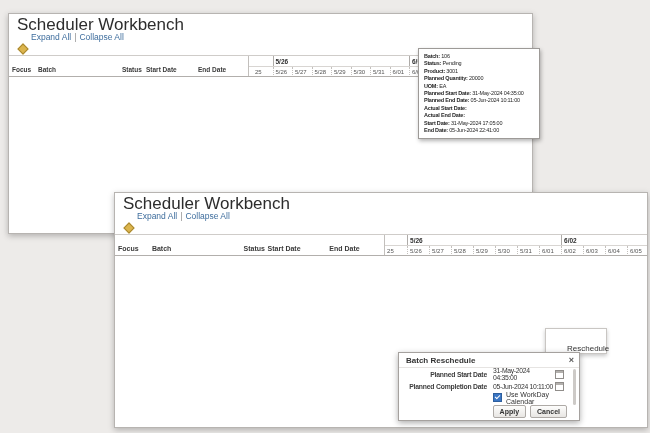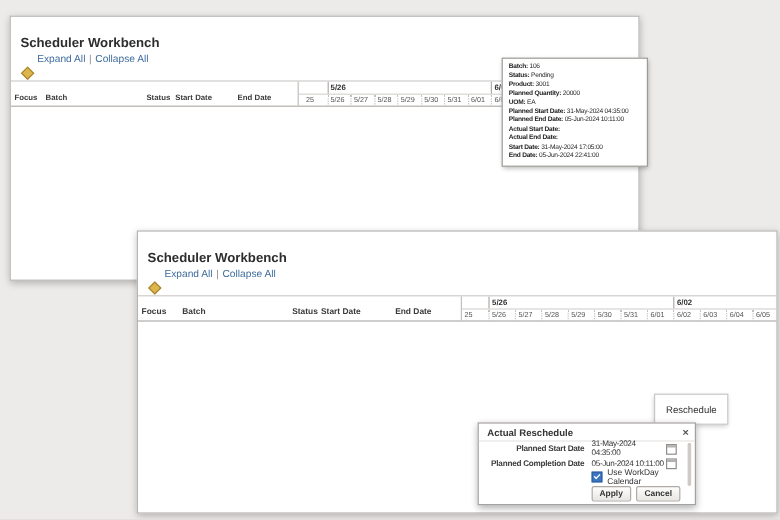--- a/index.html
+++ b/index.html
@@ -1,20 +1,20 @@
 <!DOCTYPE html>
 <html style="--link: #3e6d9d; --gold: #dcb54d; --selrow: #dbe7f5;"><head>
 <meta charset="utf-8">
 <style>
   html,body{margin:0;padding:0;background:#dcdad8;font-family:"Liberation Sans",sans-serif;}
   .stage{position:relative;width:650px;height:433px;background:#edebe9;overflow:hidden;}
   .win{position:absolute;background:#fff;border:1px solid #b7b4b1;box-shadow:0 2px 6px rgba(0,0,0,.25);box-sizing:border-box;}
   .win.back{left:8px;top:13px;width:525px;height:221px;z-index:1;}
   .win.front{left:114px;top:192px;width:534px;height:236px;z-index:3;}
-  .wtitle{height:15px;line-height:17px;font-size:11px;font-weight:bold;color:#2d2d2d;padding:14px 0 0 8px;}
+  .wtitle{height:15px;line-height:17px;font-size:17px;font-weight:normal;color:#2d2d2d;padding:2px 0 0 8px;}
   .wlinks{height:12px;line-height:12px;font-size:8.5px;color:var(--link);padding-left:22px;}
   .wlinks .sep{color:#8d8d8d;padding:0 3px;}
   .wtoolbar{height:12px;display:flex;align-items:center;padding-left:10px;}
   .gold{display:inline-block;width:6px;height:6px;background:var(--gold);border:1px solid #a8862e;transform:rotate(45deg);}
   .thead{display:flex;height:22px;border-top:1px solid #cfccc9;border-bottom:1px solid #b2afac;box-sizing:border-box;}
   .back .thead{width:469px;}
   .front .thead{width:532px;}
   .th{display:flex;align-items:flex-end;padding:0 0 3px 3px;font-weight:bold;color:#3a3a3a;box-sizing:border-box;white-space:nowrap;overflow:visible;}
   .back .th{font-size:6.5px;}
   .front .th{font-size:7px;}
@@ -24,21 +24,21 @@
   .gh .weeks{position:relative;height:10px;border-bottom:1px solid #d8d5d2;}
   .gh .week{position:absolute;top:0;height:10px;line-height:11px;font-size:6.5px;font-weight:bold;color:#2f2f2f;border-left:1px solid #aeaba8;padding-left:2px;}
   .gh .ticks{position:relative;height:10px;}
   .gh .tick{position:absolute;top:0;height:10px;line-height:11px;font-size:6px;font-weight:normal;color:#555;padding-left:2px;box-sizing:border-box;}
   .gh .tick.bd{border-left:1px dotted #c3c0bd;}
   .rows{}
   .back .rows{width:469px;}
   .front .rows{width:532px;}
   .btt{position:absolute;left:418px;top:48px;width:110px;z-index:2;background:#fff;border:1px solid #9d9a97;box-shadow:1px 2px 4px rgba(0,0,0,.3);padding:4px 5px;font-size:5.5px;letter-spacing:-0.2px;line-height:7.4px;color:#1f1f1f;}
   .btt b{font-weight:bold;}
-  .dtip{position:absolute;left:545px;top:328px;width:62px;height:26px;background:#fff;border:1px solid #c9c6c3;box-shadow:0 2px 4px rgba(0,0,0,.22);z-index:5;font-size:8px;color:#333;display:flex;align-items:center;padding-left:9px;box-sizing:border-box;}
+  .dtip{position:absolute;left:545px;top:328px;width:62px;height:26px;background:#fff;border:1px solid #c9c6c3;box-shadow:0 2px 4px rgba(0,0,0,.22);z-index:5;font-size:8px;color:#333;display:flex;align-items:flex-end;padding-left:21px;box-sizing:border-box;}
   .dlg{position:absolute;left:398px;top:352px;width:182px;height:69px;background:#fff;border:1px solid #a5a19e;box-shadow:0 2px 6px rgba(0,0,0,.32);z-index:6;box-sizing:border-box;}
   .dlg .hd{height:13px;display:flex;align-items:center;justify-content:space-between;padding:1px 5px 0 7px;font-size:8px;font-weight:bold;color:#333;border-bottom:1px solid #e6e4e2;}
   .dlg .x{font-size:9px;color:#555;font-weight:bold;line-height:9px;}
   .dlg .frow{display:flex;align-items:center;height:12px;}
   .dlg .flab{width:88px;text-align:right;font-weight:bold;color:#3c3c3c;font-size:6.8px;letter-spacing:-0.2px;}
   .dlg .fval{margin-left:6px;width:62px;font-size:6.8px;letter-spacing:-0.3px;color:#333;}
   .dlg .cal{width:7px;height:7px;border:1px solid #908d8a;box-shadow:inset 0 2px 0 #b3b0ad;display:inline-block;}
   .dlg .cbrow{display:flex;align-items:center;height:11px;padding-left:94px;}
   .cb{width:7px;height:7px;background:#3a76c4;border:1px solid #2e5f9e;position:relative;margin-right:4px;box-sizing:content-box;}
   .cb::after{content:"";position:absolute;left:1px;top:1px;width:4px;height:2px;border-left:1.5px solid #fff;border-bottom:1.5px solid #fff;transform:rotate(-45deg);}
@@ -141,21 +141,21 @@
     </div>
     <div class="rows"></div>
   </section>
 
   <div class="dtip">
     <span>Reschedule</span>
   </div>
 
   <div class="dlg">
     <div class="hd">
-      <span>Actual Reschedule</span>
+      <span>Batch Reschedule</span>
       <span class="x">×</span>
     </div>
     <div class="frow">
       <span class="flab">Planned Start Date</span>
       <span class="fval">31-May-2024 04:35:00</span>
       <span class="cal"></span>
     </div>
     <div class="frow">
       <span class="flab">Planned Completion Date</span>
       <span class="fval">05-Jun-2024 10:11:00</span>

